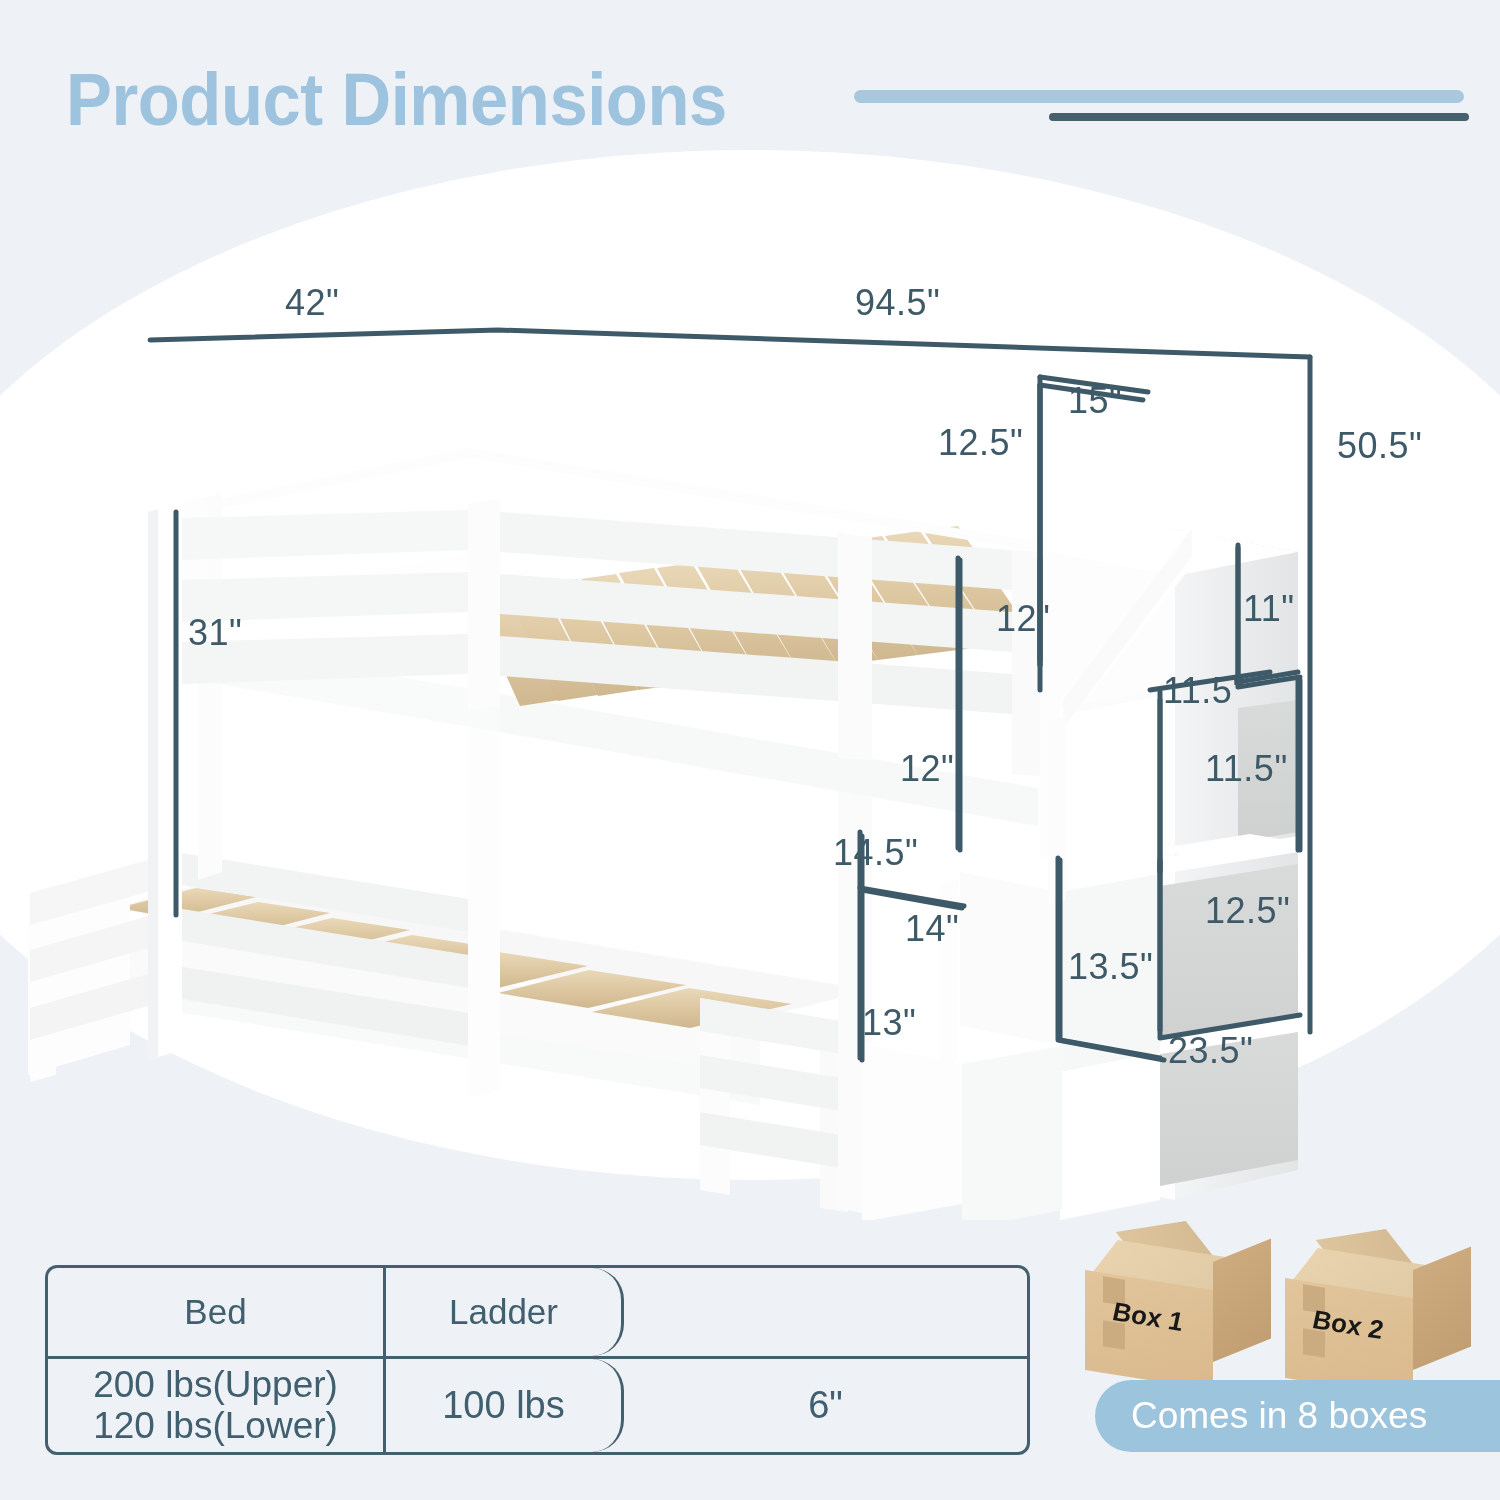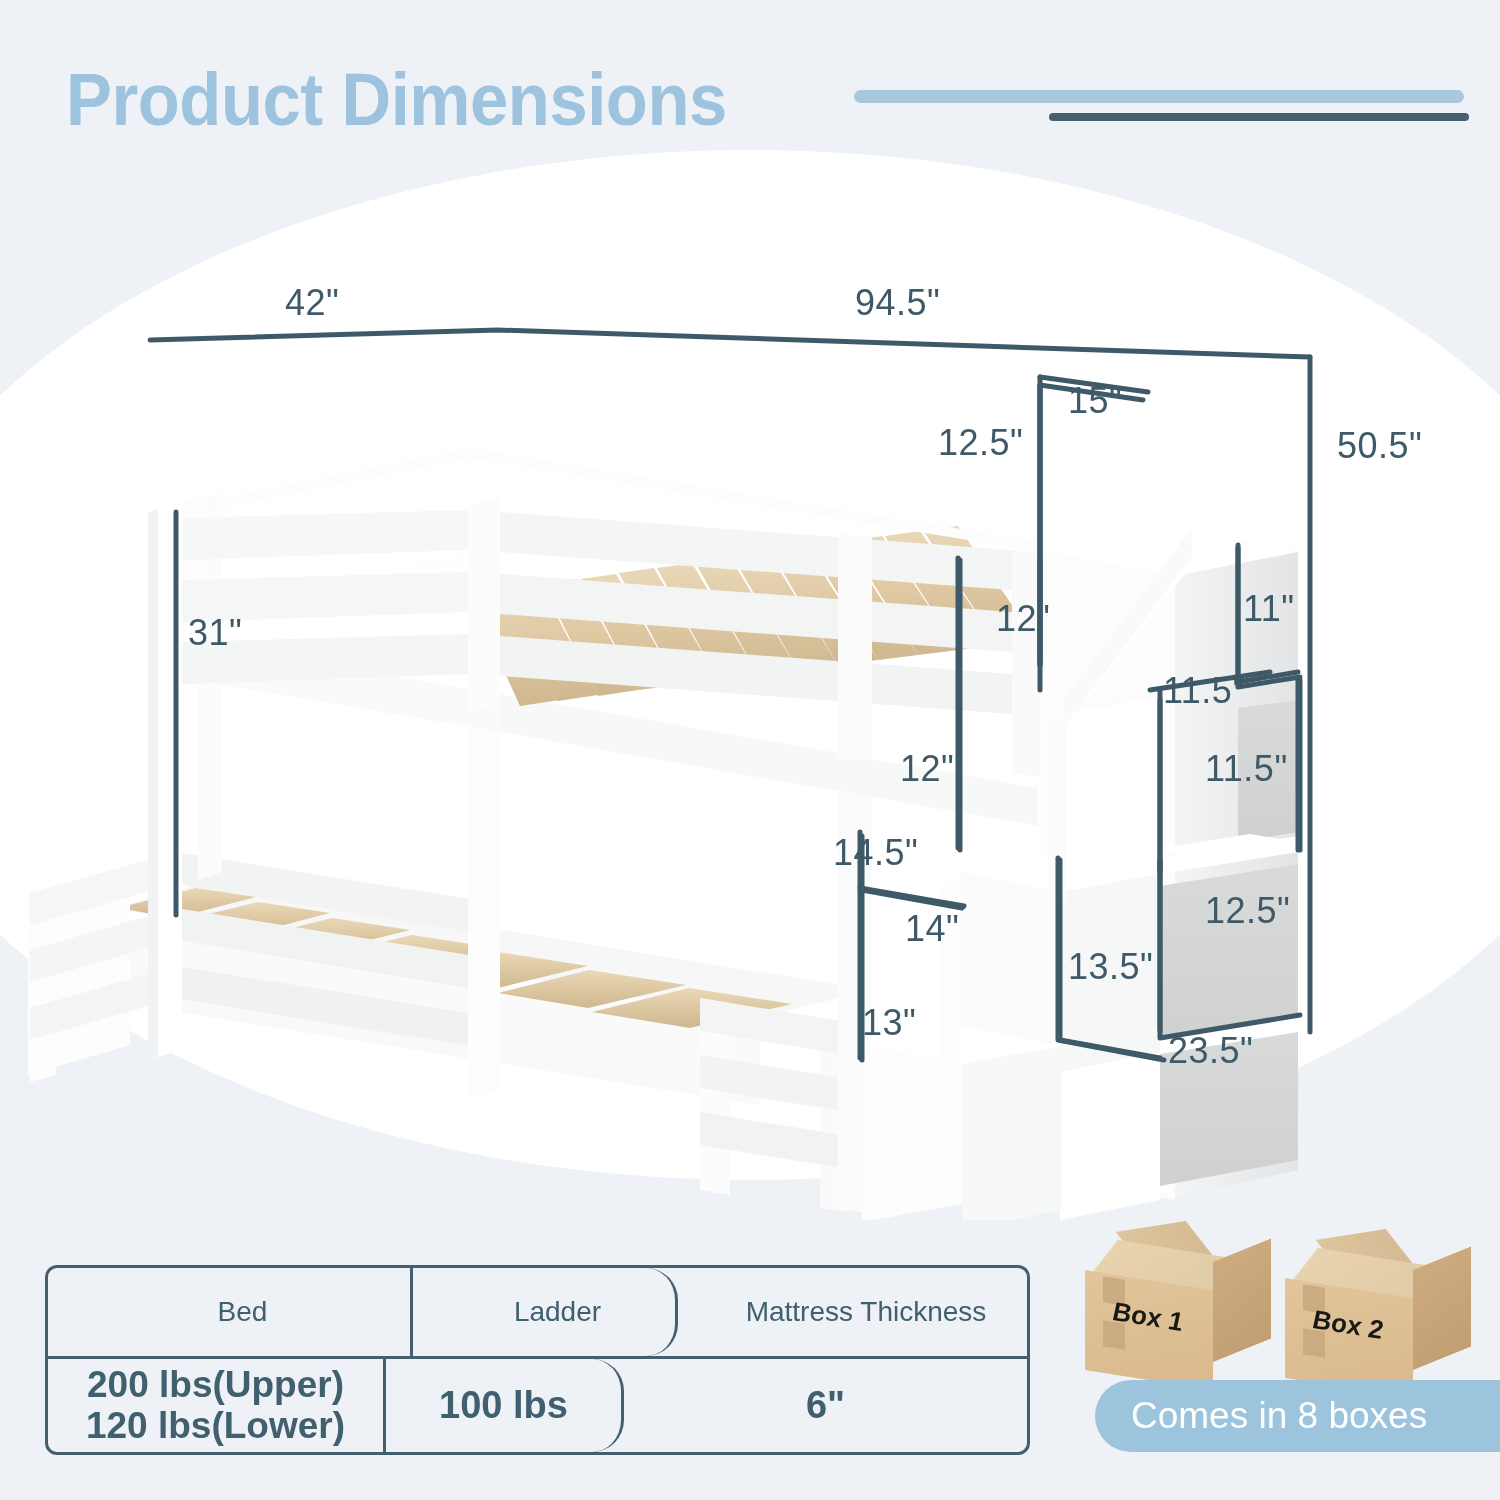--- a/index.html
+++ b/index.html
@@ -77,22 +77,22 @@
     text-align:center;
     color:#40606f;
     font-family:"Liberation Sans Narrow","Liberation Sans",sans-serif;
     box-sizing:border-box;
     padding:2px 6px;
     line-height:1.1;
   }
   .c1{flex:0 0 338px;border-right:3px solid #44606e;}
   .c2{flex:0 0 238px;border-right:3px solid #44606e;border-radius:32px;}
   .c3{flex:1;}
-  .head .spec-cell{font-size:28px;margin-left:27px;}
-  .body .spec-cell{font-size:38px;font-weight:bold;}
+  .head .spec-cell{font-size:35px;}
+  .body .spec-cell{font-size:38px;font-weight:normal;}
   .body .c1{font-size:37px;}
 
   
   .boxes{position:absolute;left:1085px;top:1238px;width:400px;height:150px;}
   .kbox{position:absolute;width:185px;height:132px;}
   .kbox .front{
     position:absolute;left:0;top:32px;width:128px;height:100px;
     background:linear-gradient(160deg,#e2c59c 0%,#d9b98c 100%);
     transform:skewY(9deg);transform-origin:left top;
   }
@@ -389,21 +389,20 @@
     <div class="dim" style="left:1068px;top:786px;">13.5"</div>
     <div class="dim" style="left:1168px;top:870px;">23.5"</div>
   </div>
 
   <div class="spec-table">
     <div class="spec-row head">
       <div class="spec-cell c1">Bed</div>
       <div class="spec-cell c2">Ladder</div>
       <div class="spec-cell c3">
         <div>
-          <div>Mattress Thickness</div>
         </div>
       </div>
     </div>
     <div class="spec-row body">
       <div class="spec-cell c1">
         <div>
           <div>200 lbs(Upper)</div>
           <div>120 lbs(Lower)</div>
         </div>
       </div>

